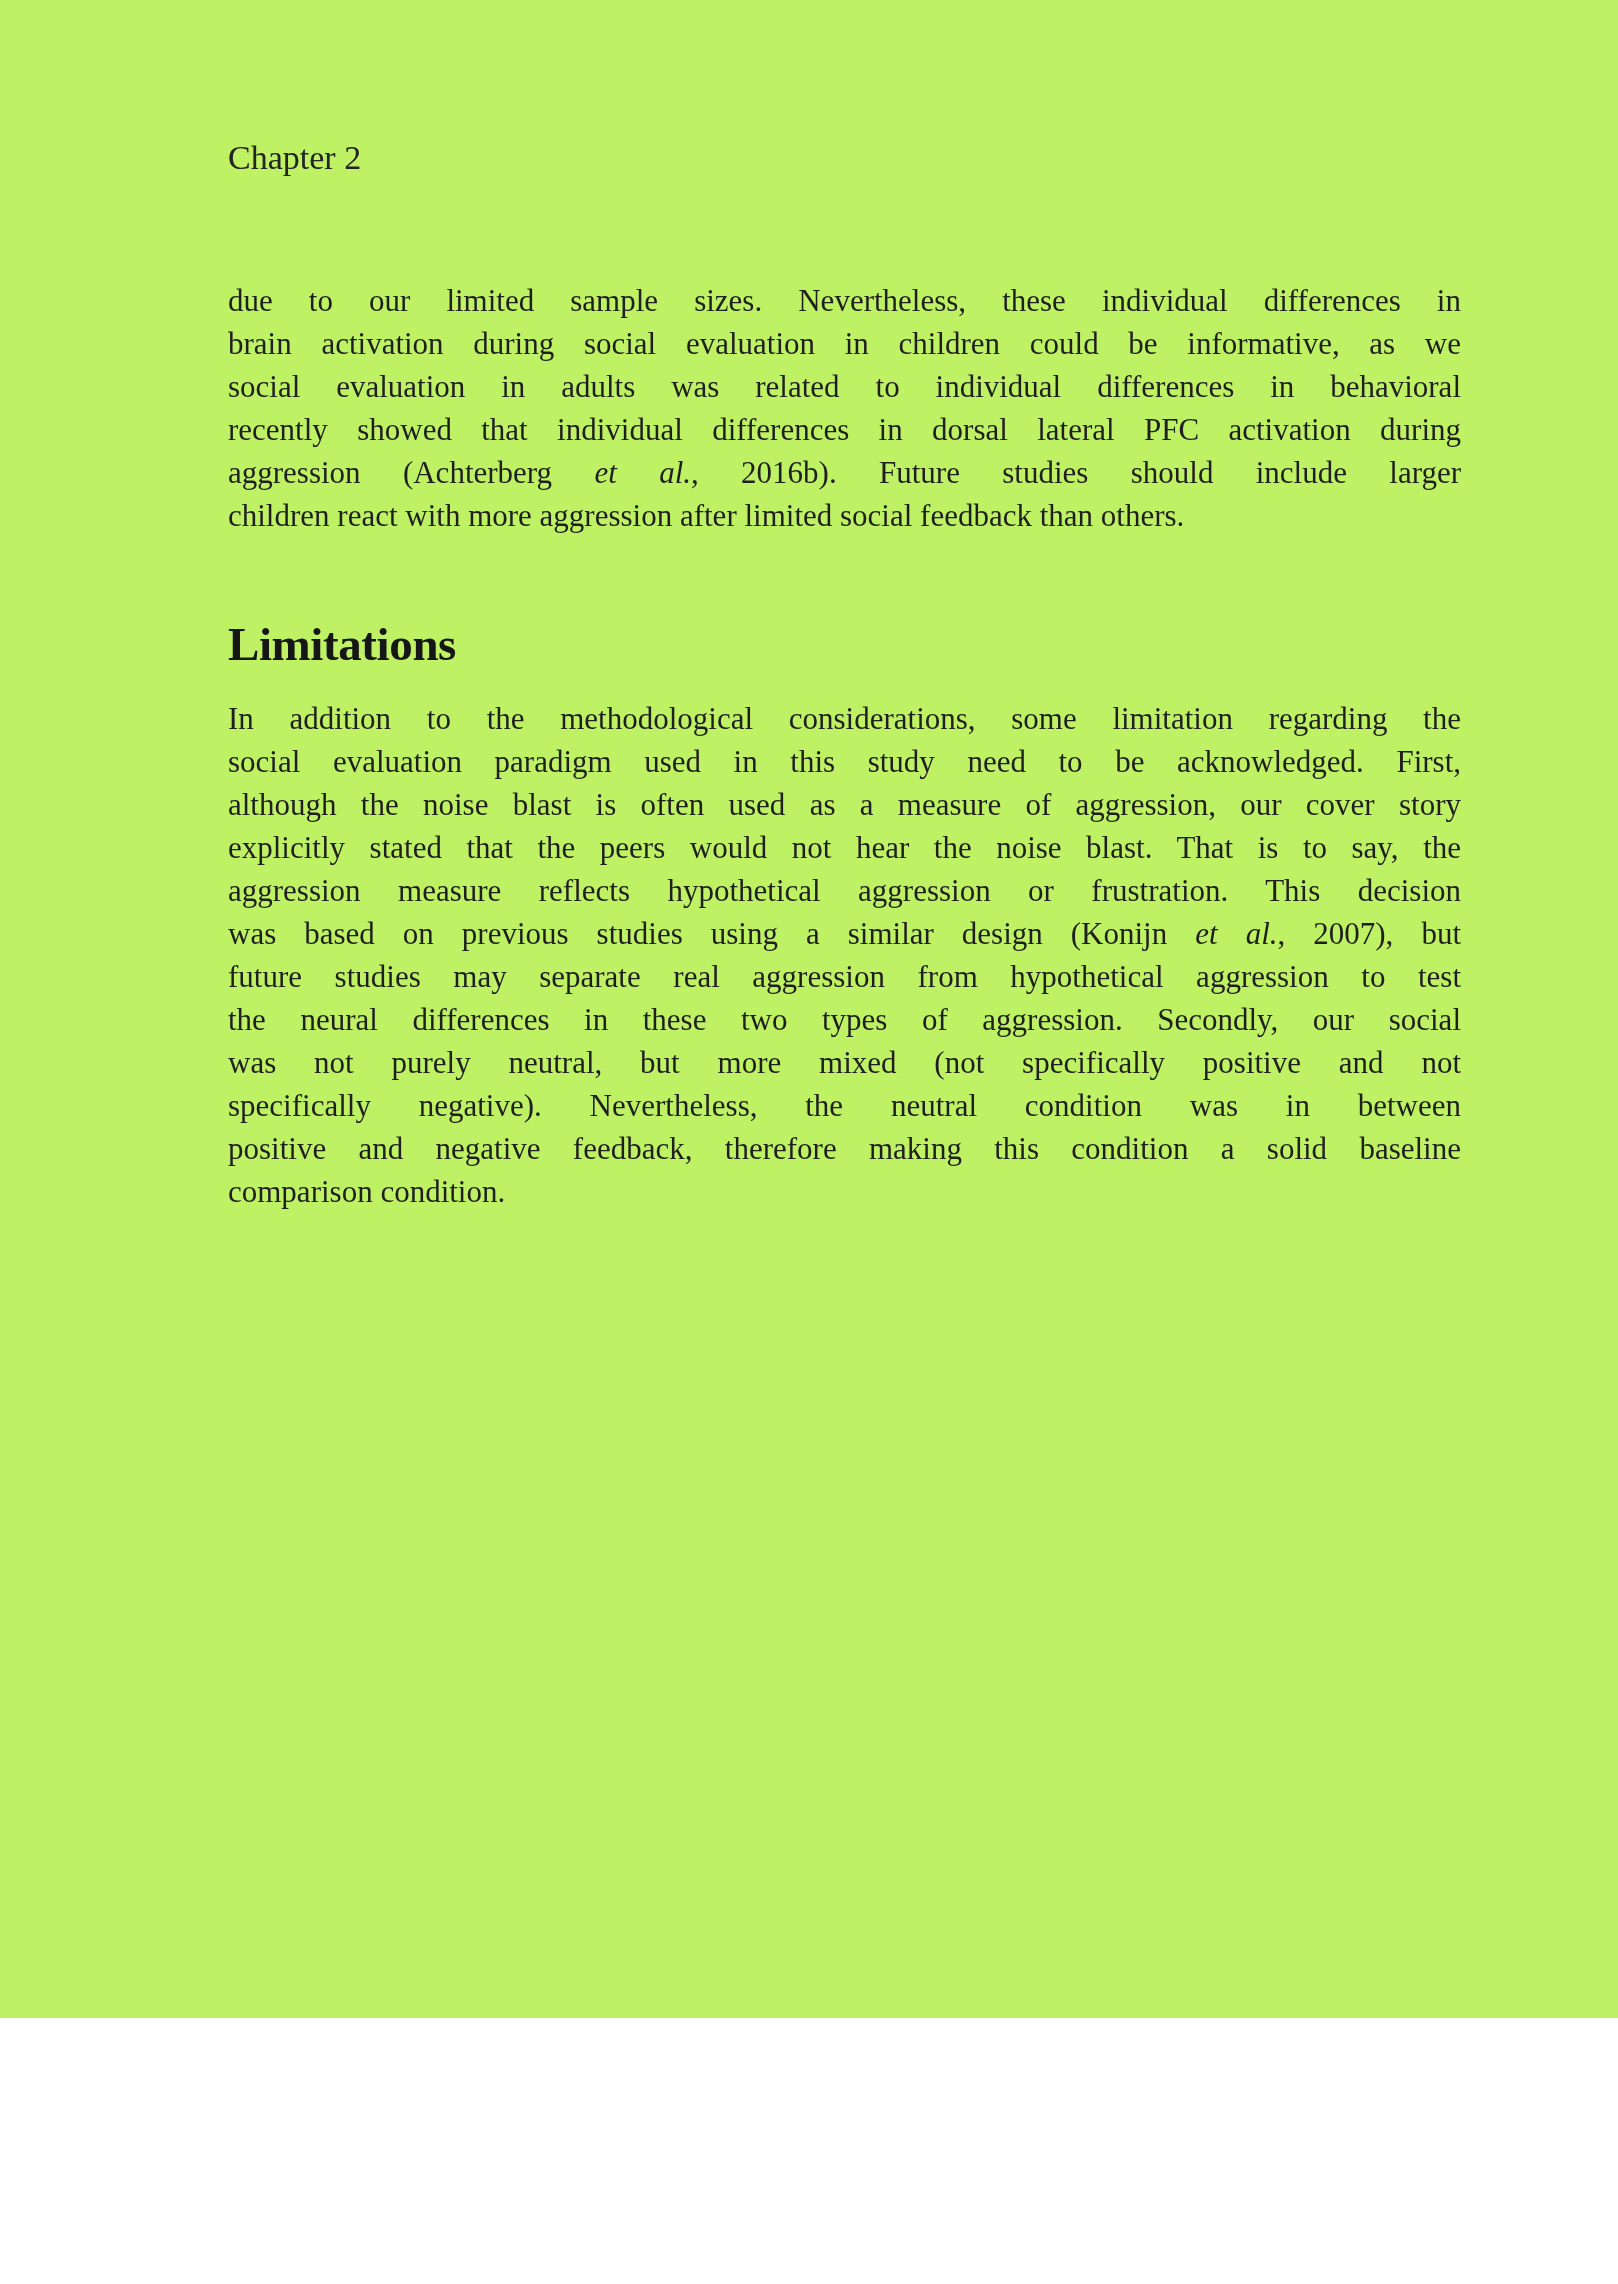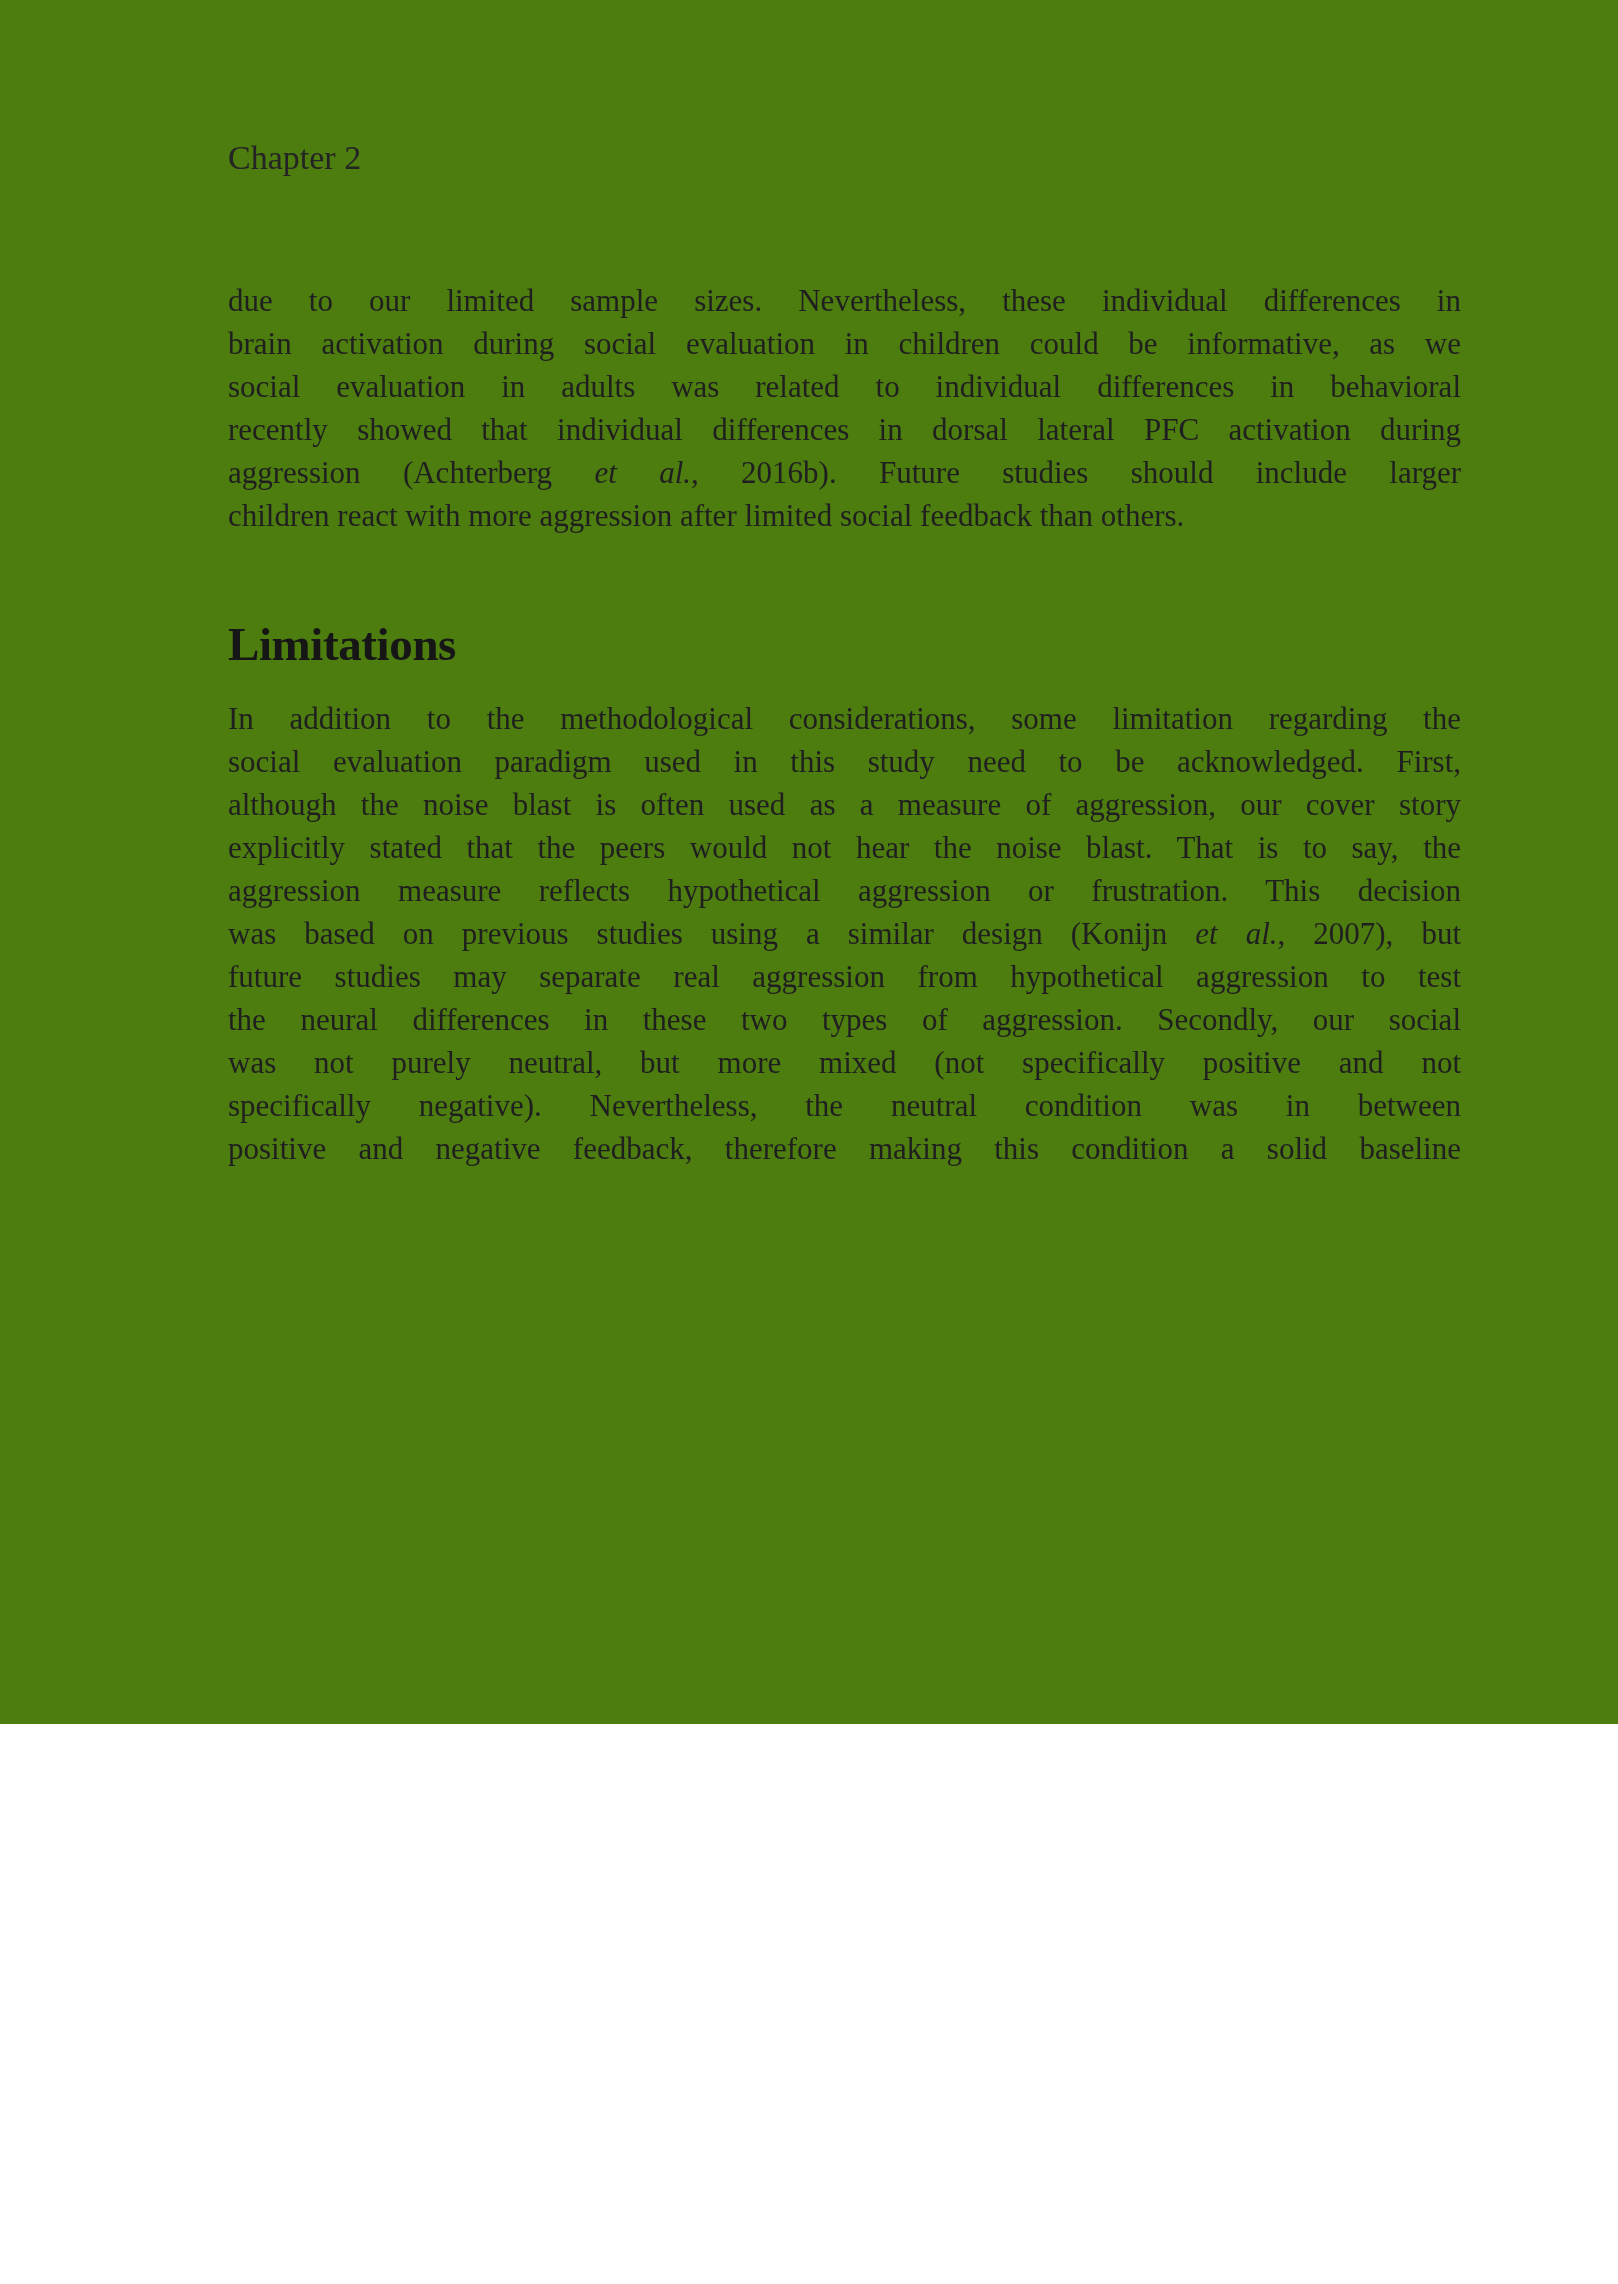--- a/index.html
+++ b/index.html
@@ -1,20 +1,20 @@
 <!DOCTYPE html>
 <html style="font-size:12px"><head>
 <meta charset="utf-8">
 <style>
   html, body { margin: 0; padding: 0; background: #ffffff; }
   .page {
     position: relative;
     width: 1619px;
-    height: 1724px;
-    background: #4d7c0f;
+    height: 2018px;
+    background: #bef264;
     font-family: "Liberation Serif", "DejaVu Serif", serif;
     color: #1f1f1f;
     overflow: hidden;
   }
   .running-header {
     position: absolute;
     left: 228px;
     top: 141px;
     font-size: 34px;
     line-height: 1;
@@ -91,19 +91,20 @@
       <div class="line"><span>social evaluation paradigm used in this study need to be acknowledged. First,</span></div>
       <div class="line"><span>although the noise blast is often used as a measure of aggression, our cover story</span></div>
       <div class="line"><span>explicitly stated that the peers would not hear the noise blast. That is to say, the</span></div>
       <div class="line"><span>aggression measure reflects hypothetical aggression or frustration. This decision</span></div>
       <div class="line"><span>was based on previous studies using a similar design (Konijn </span><em>et al.</em><span>, 2007), but</span></div>
       <div class="line"><span>future studies may separate real aggression from hypothetical aggression to test</span></div>
       <div class="line"><span>the neural differences in these two types of aggression. Secondly, our social</span></div>
       <div class="line"><span>was not purely neutral, but more mixed (not specifically positive and not</span></div>
       <div class="line"><span>specifically negative). Nevertheless, the neutral condition was in between</span></div>
       <div class="line"><span>positive and negative feedback, therefore making this condition a solid baseline</span></div>
+      <div class="line last"><span>comparison condition.</span></div>
     </div>
 
   <div class="footer-rule"></div>
 
   <div class="page-number">48</div>
 </div>
 
 
 </body></html>

